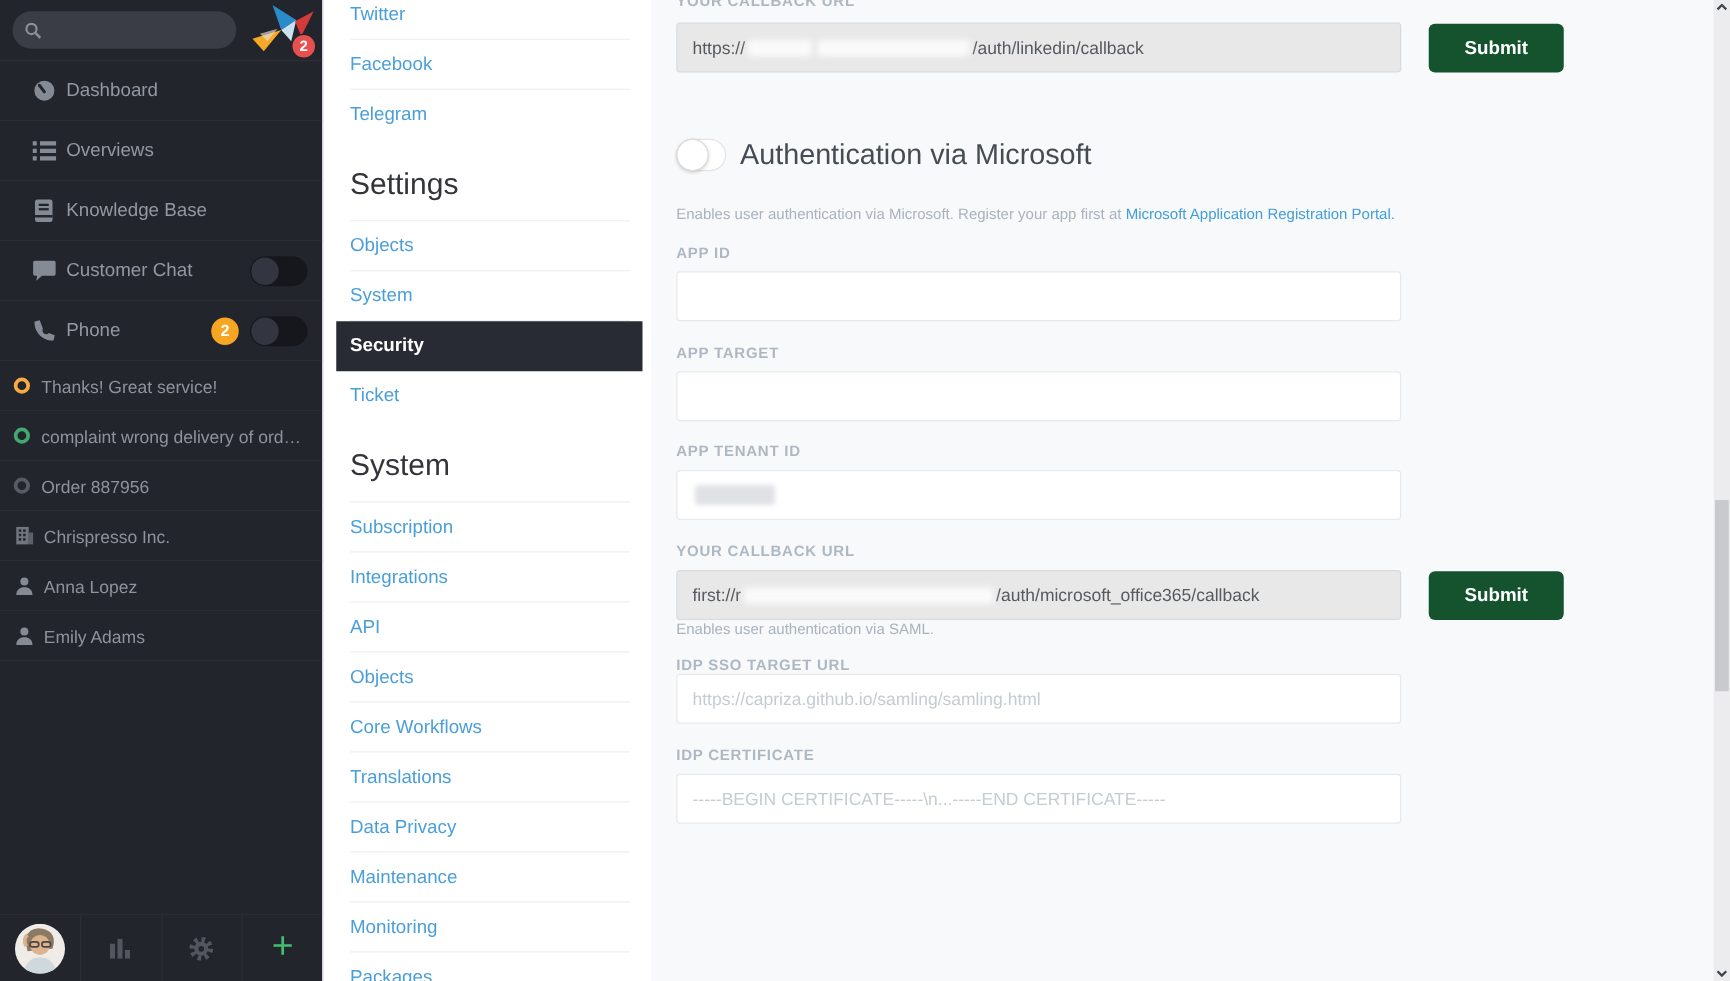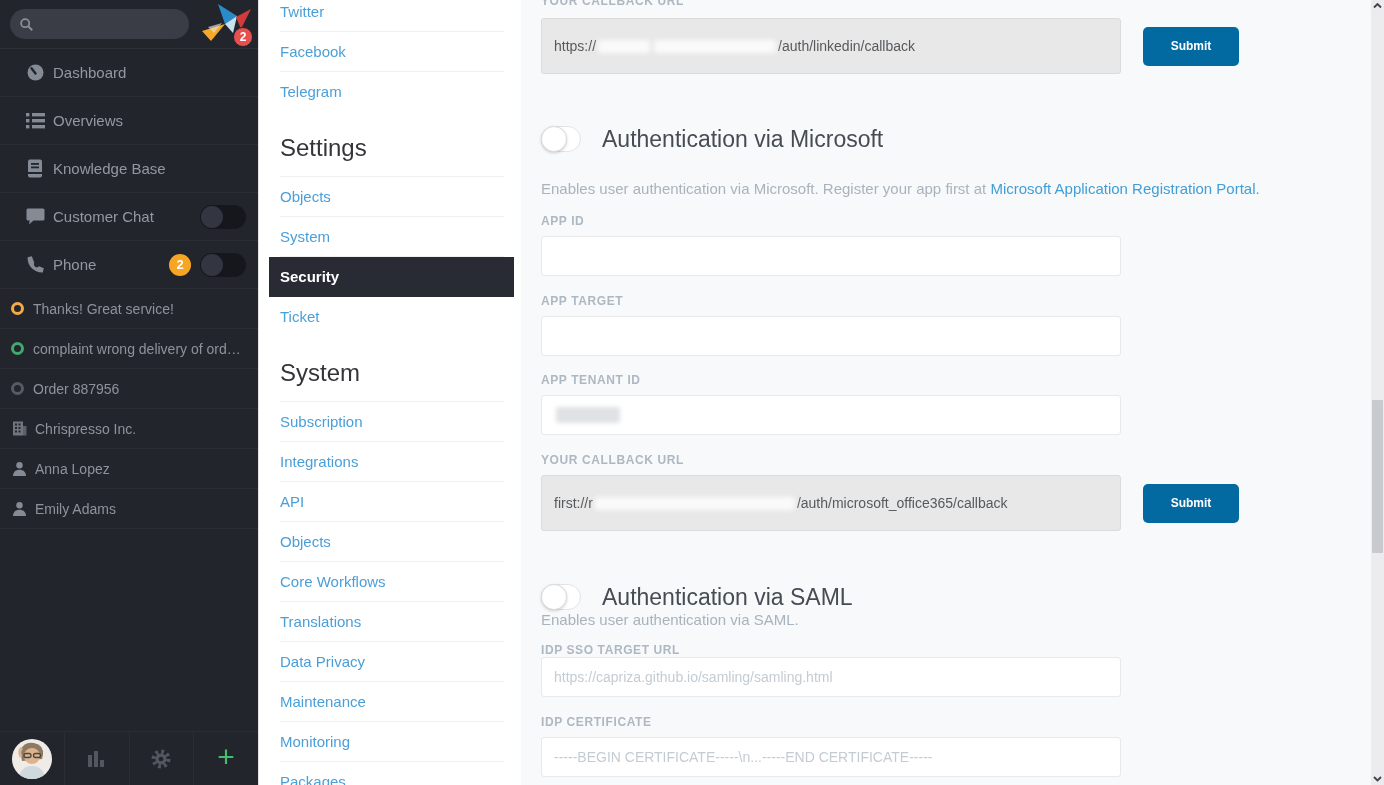--- a/index.html
+++ b/index.html
@@ -54,32 +54,32 @@
   .scroll-right { left:1371px; width:13px; }
 
   
   .main { position:absolute; left:521px; top:0; width:830px; height:785px; background:#f8f9fb;
           padding-left:20px; overflow:hidden; }
   .flabel { font-size:12px; letter-spacing:.6px; font-weight:bold; color:#aeb8c2; height:14px; }
   .frow { display:flex; align-items:center; }
   .tinput { width:580px; height:40px; border:1px solid #e8e9ea; border-radius:3px; background:#fff;
             padding:0 12px; font-size:14px; color:#555; outline:none; }
   .tinput::placeholder { color:#c4ccd3; opacity:1; }
-  .urlbox { width:580px; height:56px; border:1px solid #d9dbdd; border-radius:3px; background:#e8e8e8;
+  .urlbox { width:580px; height:40px; border:1px solid #d9dbdd; border-radius:3px; background:#e8e8e8;
             padding:0 12px; font-size:14px; color:#565a5e; display:flex; align-items:center; white-space:nowrap; }
   .redact { display:inline-block; height:13px; border-radius:3px; background:#fafafa; filter:blur(2.5px); margin:0 2px; }
   .redact.gray { background:#dfe1e4; height:16px; filter:blur(2px); }
-  .submit-btn { width:96px; height:39px; margin-left:22px; background:#0369a1; border:none; border-radius:5px;
-                color:#fff; font-size:12px; font-weight:bold; cursor:pointer; font-family:"Liberation Sans",sans-serif; }
-  .section-head { display:flex; align-items:flex-start; gap:21px; }
+  .submit-btn { width:108px; height:39px; margin-left:22px; background:#14532d; border:none; border-radius:5px;
+                color:#fff; font-size:15px; font-weight:bold; cursor:pointer; font-family:"Liberation Sans",sans-serif; }
+  .section-head { display:flex; align-items:flex-end; gap:11px; }
   .toggle-light { width:40px; height:26px; border-radius:13px; background:#fff; border:1px solid #e4e4e4; position:relative; cursor:pointer; }
   .toggle-light .knob { position:absolute; left:-1px; top:-1px; width:26px; height:26px; border-radius:50%;
                         background:#fff; border:1px solid #dcdcdc; box-shadow:0 1px 3px rgba(0,0,0,.18); }
   .section-title { font-size:23px; color:#454c54; }
-  .desc { font-size:15px; color:#a9b3bd; }
+  .desc { font-size:12px; color:#a9b3bd; }
   .desc a { color:#419ed7; text-decoration:none; cursor:pointer; }
 </style>
 </head>
 <body>
 
 <div class="sdark">
   <div class="search-row">
     <div class="search-box">
       <svg width="17" height="17" viewBox="0 0 17 17">
         <circle cx="7" cy="7" r="4.6" fill="none" stroke="#8b9099" stroke-width="2"></circle>
@@ -323,26 +323,20 @@
   <div class="frow" style="margin-top:8px">
     <div class="urlbox">
       <span>first://r</span>
         <span class="redact" style="width:200px"></span>
         <span>/auth/microsoft_office365/callback</span>
     </div>
     <button class="submit-btn">Submit</button>
   </div>
 
   
-  <div class="section-head" style="margin-top:53px">
-    <span class="toggle-light">
-        <span class="knob"></span>
-      </span>
-    <span class="section-title">Authentication via SAML</span>
-  </div>
   <div class="desc" style="">Enables user authentication via SAML.</div>
 
   <div class="flabel" style="margin-top:15px">IDP SSO TARGET URL</div>
   <input class="tinput" style="margin-top: 0;" placeholder="https://capriza.github.io/samling/samling.html">
 
   <div class="flabel" style="margin-top:18px">IDP CERTIFICATE</div>
   <input class="tinput" style="margin-top: 8px;" placeholder="-----BEGIN CERTIFICATE-----\n...-----END CERTIFICATE-----">
 </div>
 
 <div class="scrollcol scroll-right">

